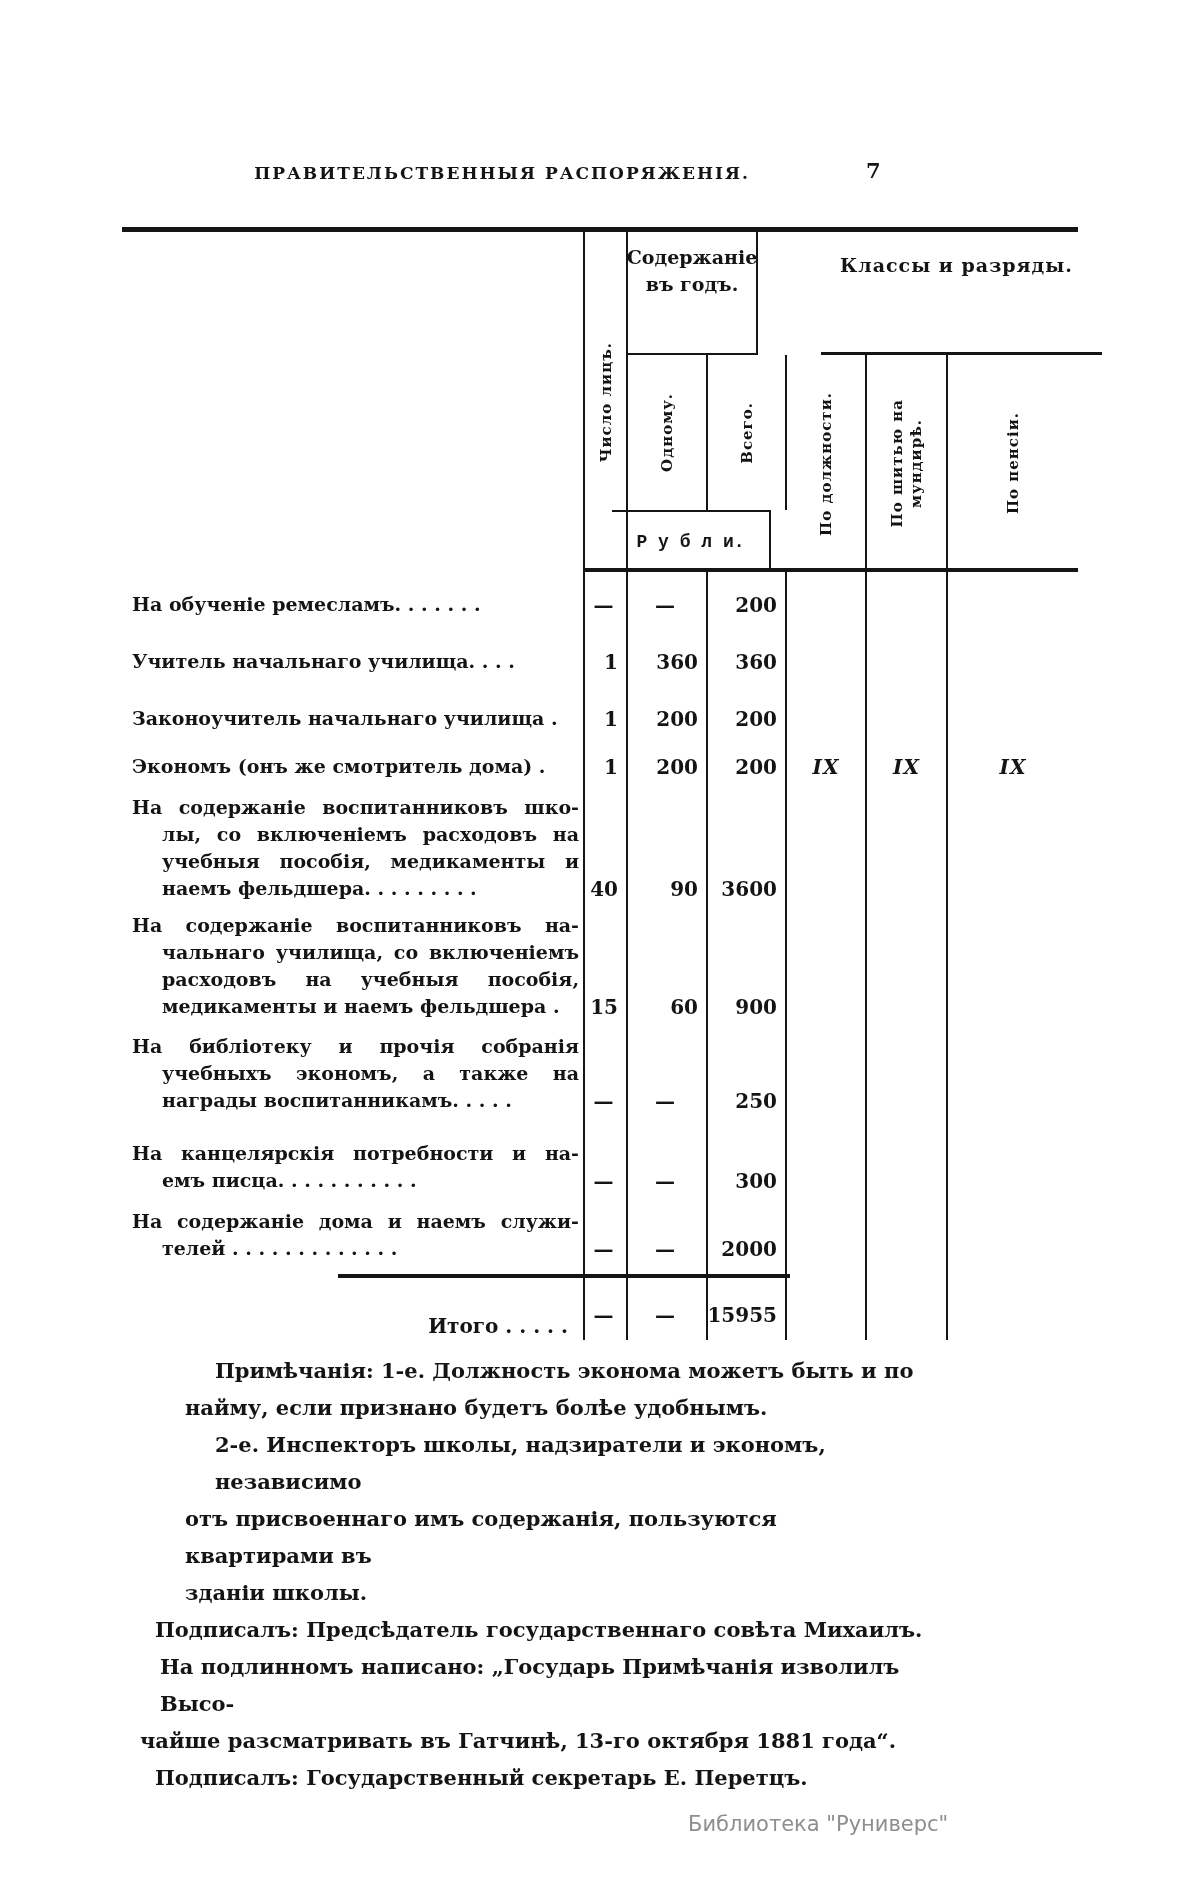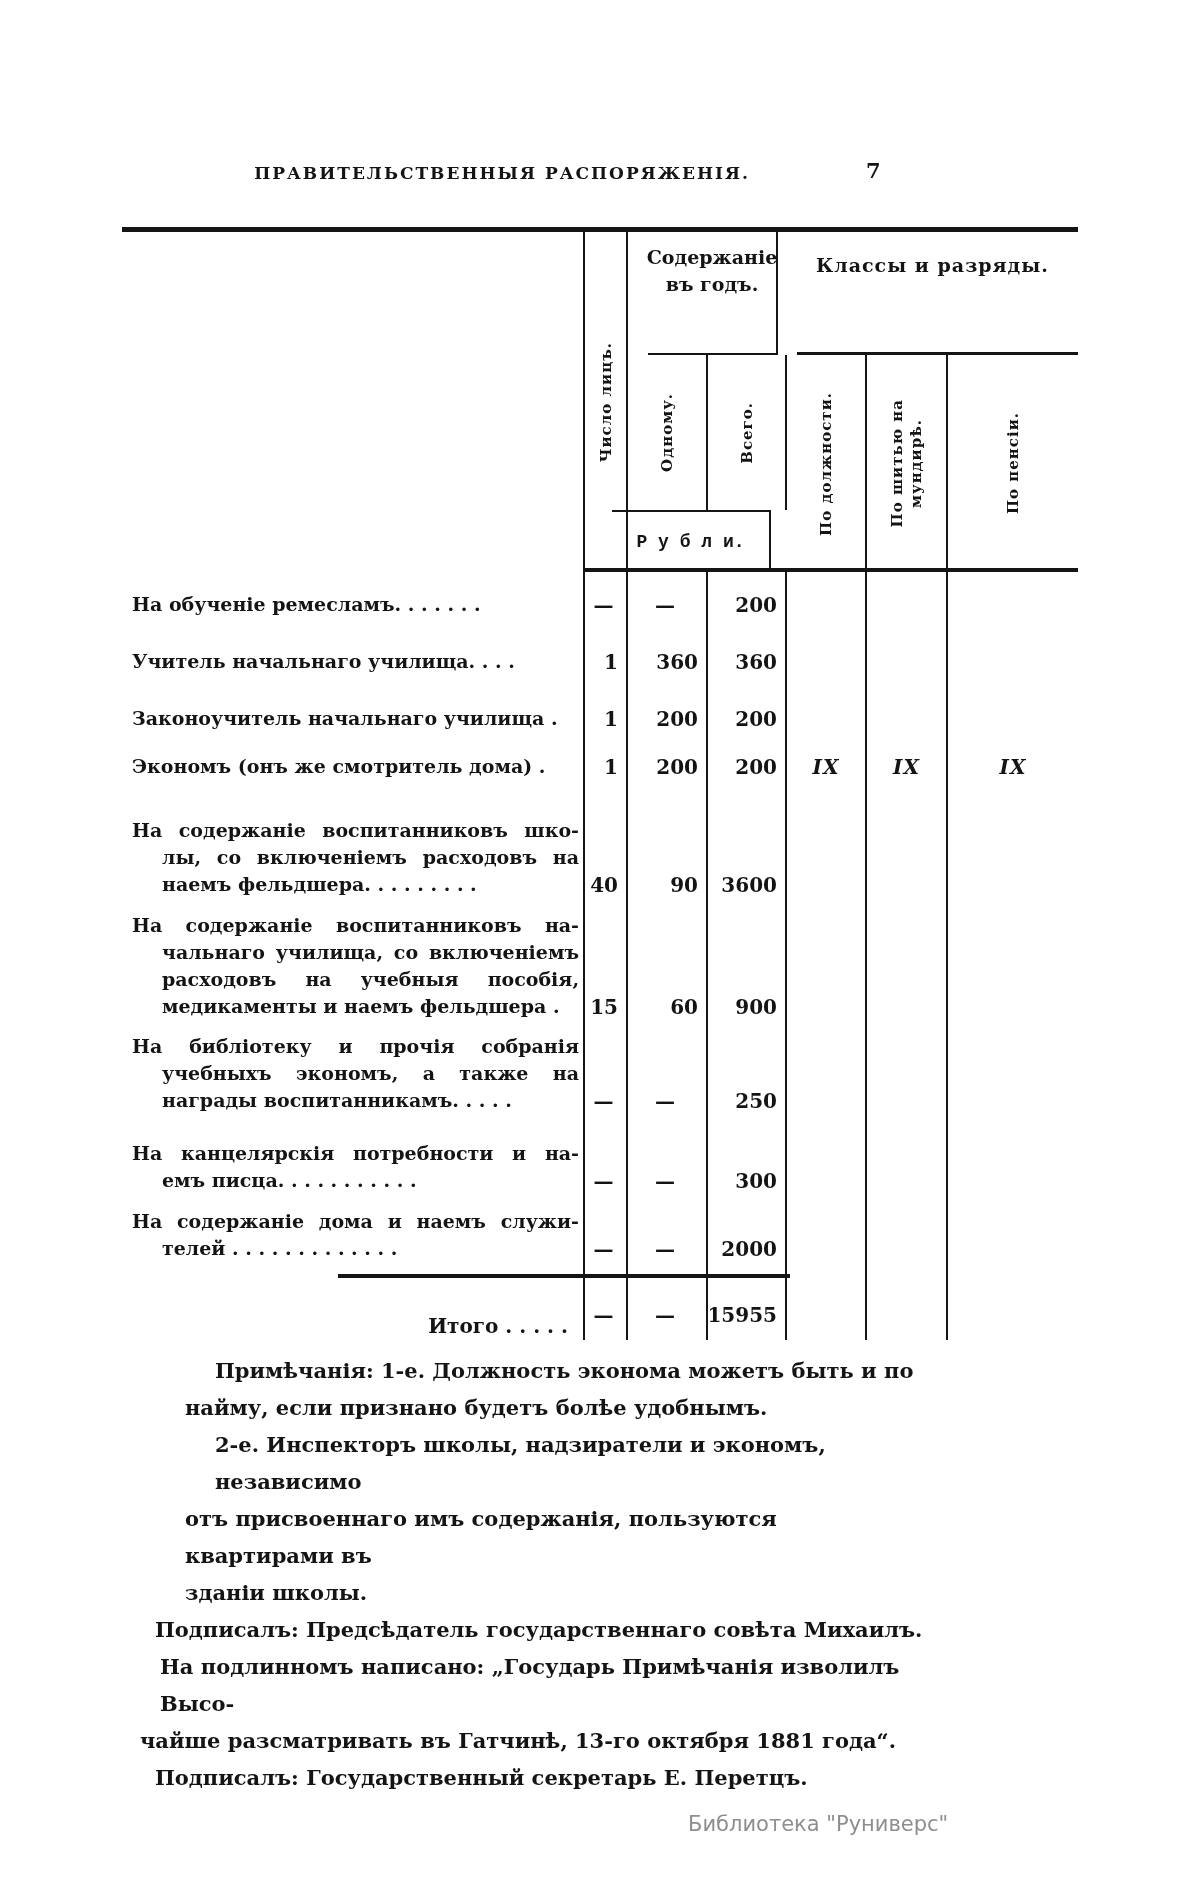--- a/index.html
+++ b/index.html
@@ -15,26 +15,26 @@
   }
   .page-num { position:absolute; left:866px; top:158px; font-size:21px; font-weight:700; }
 
   
   .doc-table { position:absolute; left:122px; top:227px; width:956px; border-top:5px solid #151515; }
   .thead { position:relative; height:340px; }
   .hcell { position:absolute; box-sizing:border-box; display:flex; align-items:center; justify-content:center; }
   .h-chislo { left:461px; top:0; width:45px; height:340px; border-left:2px solid #151515; border-right:2px solid #151515; }
   .h-soderzh { left:506px; top:0; width:130px; height:123px; border-right:2px solid #151515; border-bottom:2px solid #151515;
                flex-direction:column; justify-content:flex-start; padding-top:12px;
-               font-size:19px; font-weight:700; line-height:27px;margin-left:20px; }
+               font-size:19px; font-weight:700; line-height:27px; }
   .h-odnomu { left:506px; top:123px; width:80px; height:155px; border-right:2px solid #151515; }
   .h-vsego  { left:586px; top:123px; width:79px; height:155px; border-right:2px solid #151515; }
   .h-rubli  { left:490px; top:278px; width:159px; height:62px; border-top:2px solid #151515; border-right:2px solid #151515;
               font-size:18px; font-weight:700;font-family:Liberation Mono, monospace; }
-  .h-klassy { left:665px; top:0; width:291px; height:123px; padding-bottom:57px; box-sizing:border-box;
+  .h-klassy { left:689px; top:0; width:291px; height:123px; padding-bottom:57px; box-sizing:border-box;
               font-size:19px; font-weight:700; letter-spacing:1px; }
   .klassy-underline { position:absolute; left:10px; right:0; bottom:0; height:3px; background:#151515; }
   .h-dolzh  { left:665px; top:123px; width:80px; height:217px; border-right:2px solid #151515; }
   .h-shityu { left:745px; top:123px; width:81px; height:217px; border-right:2px solid #151515; gap:1px; }
   .h-pensii { left:826px; top:123px; width:130px; height:217px; }
   .head-heavy-rule { position:absolute; left:461px; right:0; bottom:0; height:4px; background:#151515; }
   .vtext { writing-mode:vertical-rl; transform:rotate(180deg); font-size:15px; font-weight:700;
            letter-spacing:1px; white-space:nowrap; }
 
   .trow { display:grid; grid-template-columns:461px 45px 80px 79px 80px 81px 130px; }
@@ -148,20 +148,21 @@
           <div class="cell vnum b-r">200</div>
           <div class="cell vnum b-r">200</div>
           <div class="cell vclass b-r">IX</div>
           <div class="cell vclass b-r">IX</div>
           <div class="cell vclass">IX</div>
         </div>
         <div class="trow" style="height: 118px;">
           <div class="cell stub">
             <div class="lline just">На содержаніе воспитанниковъ шко-</div>
             <div class="lline cont just">лы, со включеніемъ расходовъ на</div>
+            <div class="lline cont just">учебныя пособія, медикаменты и</div>
             <div class="lline cont">наемъ фельдшера. . . . . . . . .</div>
           </div>
           <div class="cell vnum b-l b-r">40</div>
           <div class="cell vnum b-r">90</div>
           <div class="cell vnum b-r">3600</div>
           <div class="cell vclass b-r"></div>
           <div class="cell vclass b-r"></div>
           <div class="cell vclass"></div>
         </div>
         <div class="trow" style="height: 120px;">

